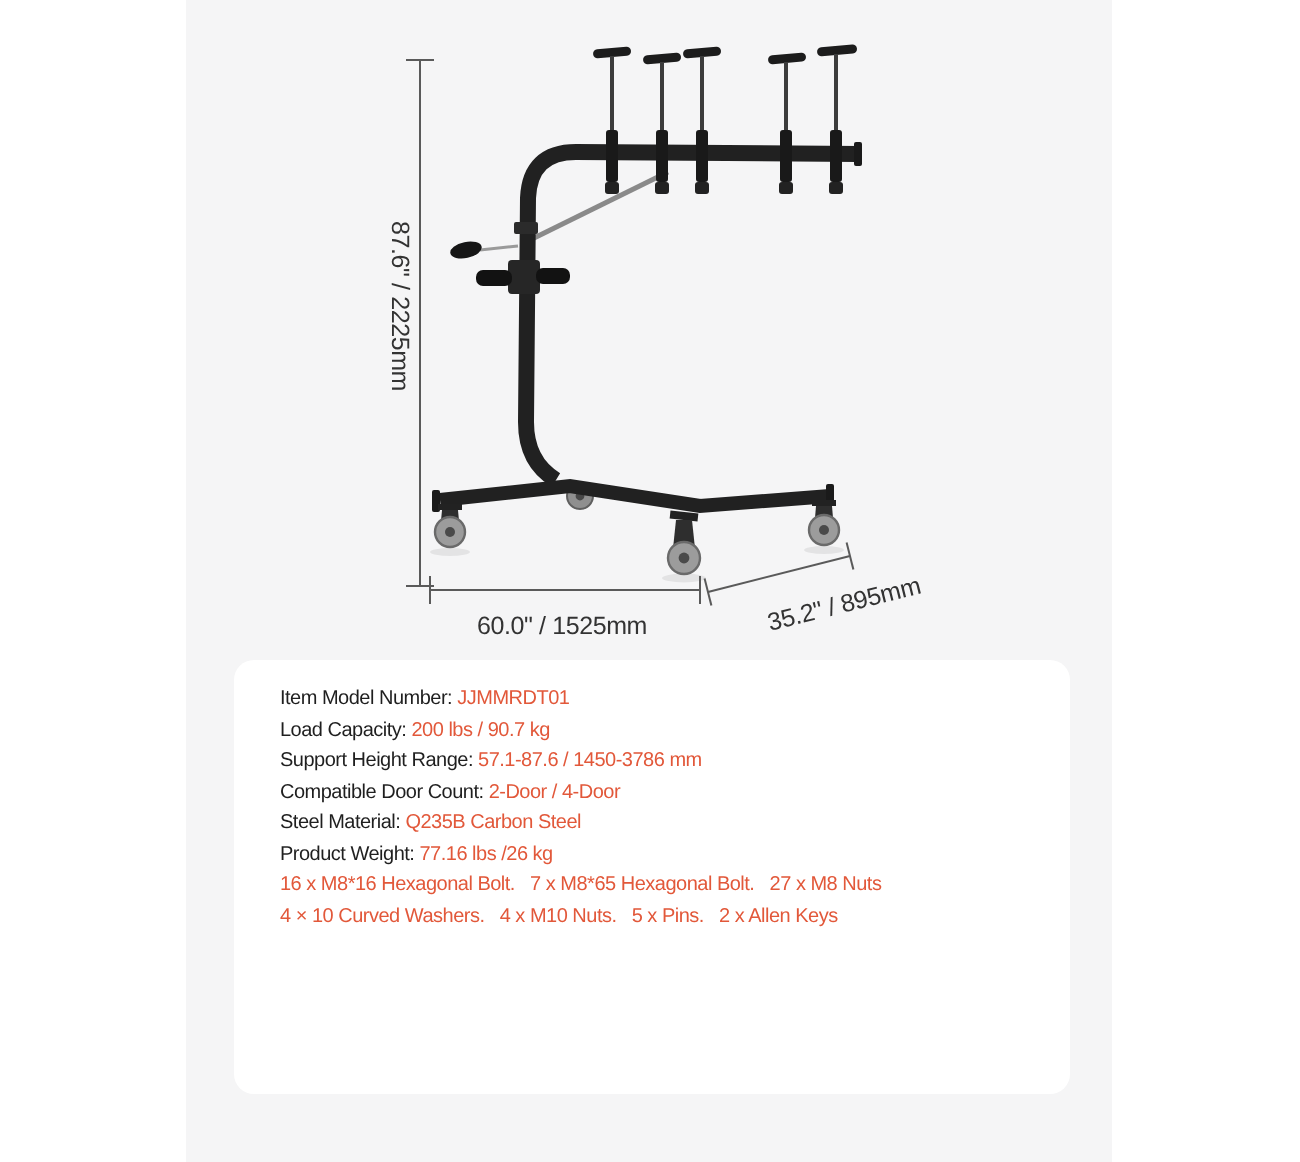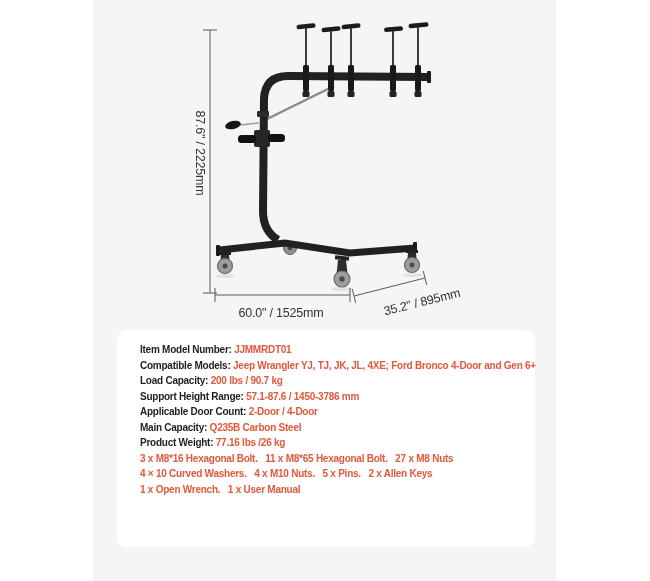--- a/index.html
+++ b/index.html
@@ -14,21 +14,21 @@
   .figure{position:absolute;left:0;top:0;}
   .dim-text{
     fill:var(--dim-color,#333);font-size:12.5px;
     font-family:"Liberation Sans",sans-serif;letter-spacing:-0.2px;
   }
   .dim-line{stroke:#5a5a5a;stroke-width:1;}
   .frame{stroke:var(--frame-color,#212121);fill:none;}
   .card{
     position:absolute;left:24px;top:330px;width:418px;height:217px;
     background:#ffffff;border-radius:10px;
-    padding:12px 0 0 23px;box-sizing:border-box;font-weight:bold;
+    padding:12px 0 0 23px;box-sizing:border-box;
   }
   .spec-row{
     font-size:10px;line-height:15.5px;white-space:pre;
     letter-spacing:-0.25px;color:var(--label-color,#222);
   }
   .spec-label{color:var(--label-color,#222);}
   .spec-value{color:var(--accent,#e2583a);}
   .acc-line{
     font-size:10px;line-height:15.5px;white-space:pre;
     letter-spacing:-0.25px;color:var(--accent,#e2583a);
@@ -143,23 +143,21 @@
       <line class="dim-line" x1="332" y1="271" x2="332" y2="285" transform="rotate(-14 332 278)"></line>
     </g>
 
     <text class="dim-text" transform="translate(103 153) rotate(90)" text-anchor="middle">87.6" / 2225mm</text>
     <text class="dim-text" x="188" y="317" text-anchor="middle">60.0" / 1525mm</text>
     <text class="dim-text" transform="translate(330 306) rotate(-14)" text-anchor="middle">35.2" / 895mm</text>
   </svg>
 
   <div class="card">
     <div class="spec-row"><span class="spec-label">Item Model Number: </span><span class="spec-value">JJMMRDT01</span></div>
-    <div class="spec-row"><span class="spec-label">Compatible Models: </span><span class="spec-value">Jeep Wrangler YJ, TJ, JK, JL, 4XE; Ford Bronco 4-Door and Gen 6+</span></div>
     <div class="spec-row"><span class="spec-label">Load Capacity: </span><span class="spec-value">200 lbs / 90.7 kg</span></div>
     <div class="spec-row"><span class="spec-label">Support Height Range: </span><span class="spec-value">57.1-87.6 / 1450-3786 mm</span></div>
-    <div class="spec-row"><span class="spec-label">Applicable Door Count: </span><span class="spec-value">2-Door / 4-Door</span></div>
-    <div class="spec-row"><span class="spec-label">Main Capacity: </span><span class="spec-value">Q235B Carbon Steel</span></div>
+    <div class="spec-row"><span class="spec-label">Compatible Door Count: </span><span class="spec-value">2-Door / 4-Door</span></div>
+    <div class="spec-row"><span class="spec-label">Steel Material: </span><span class="spec-value">Q235B Carbon Steel</span></div>
     <div class="spec-row"><span class="spec-label">Product Weight: </span><span class="spec-value">77.16 lbs /26 kg</span></div>
-    <div class="acc-line">3 x M8*16 Hexagonal Bolt.   11 x M8*65 Hexagonal Bolt.   27 x M8 Nuts</div>
+    <div class="acc-line">16 x M8*16 Hexagonal Bolt.   7 x M8*65 Hexagonal Bolt.   27 x M8 Nuts</div>
     <div class="acc-line">4 × 10 Curved Washers.   4 x M10 Nuts.   5 x Pins.   2 x Allen Keys</div>
-    <div class="acc-line">1 x Open Wrench.   1 x User Manual</div>
   </div>
 </div>
 
 </body></html>

